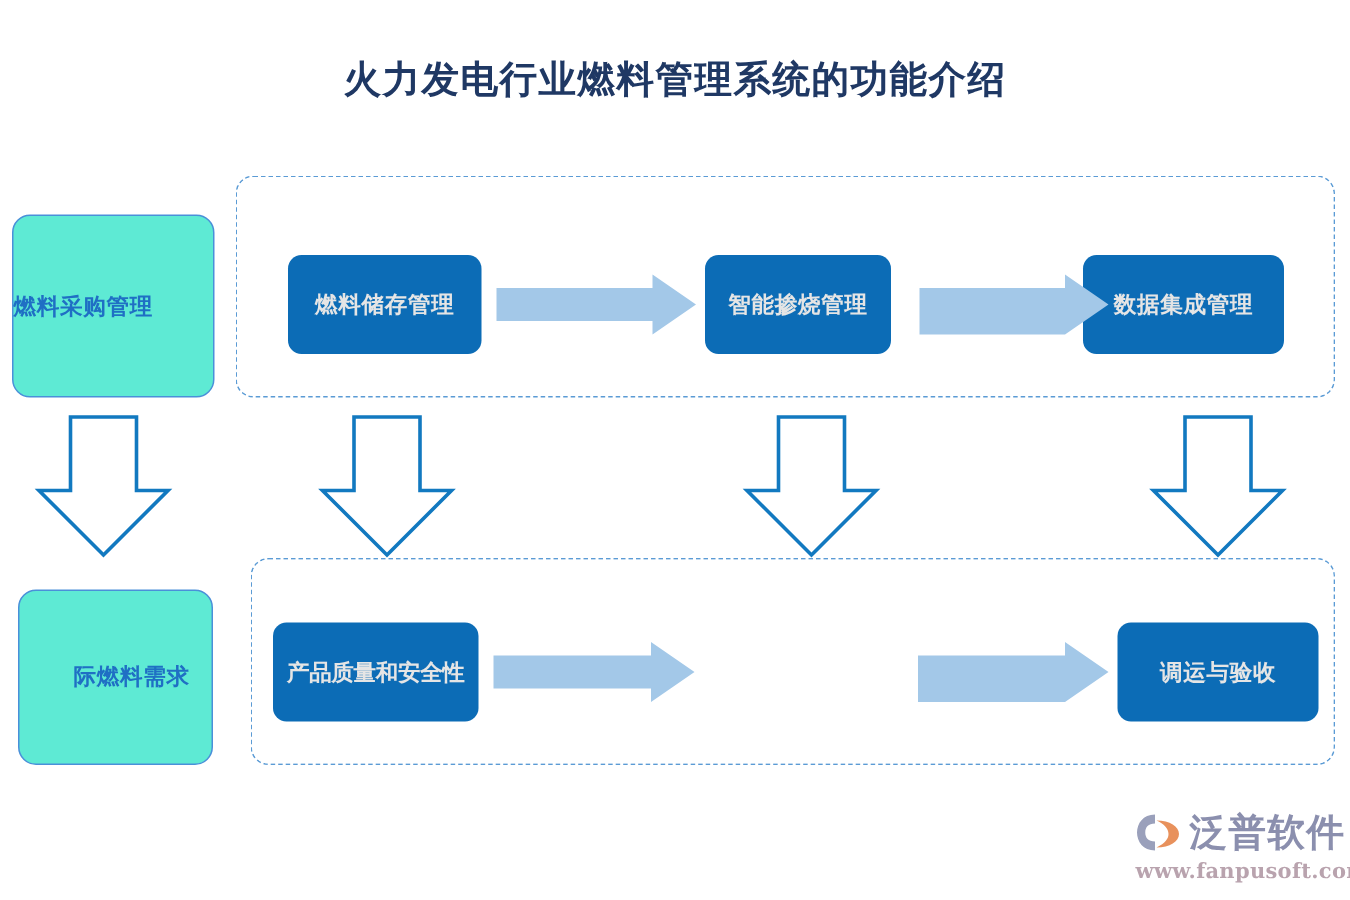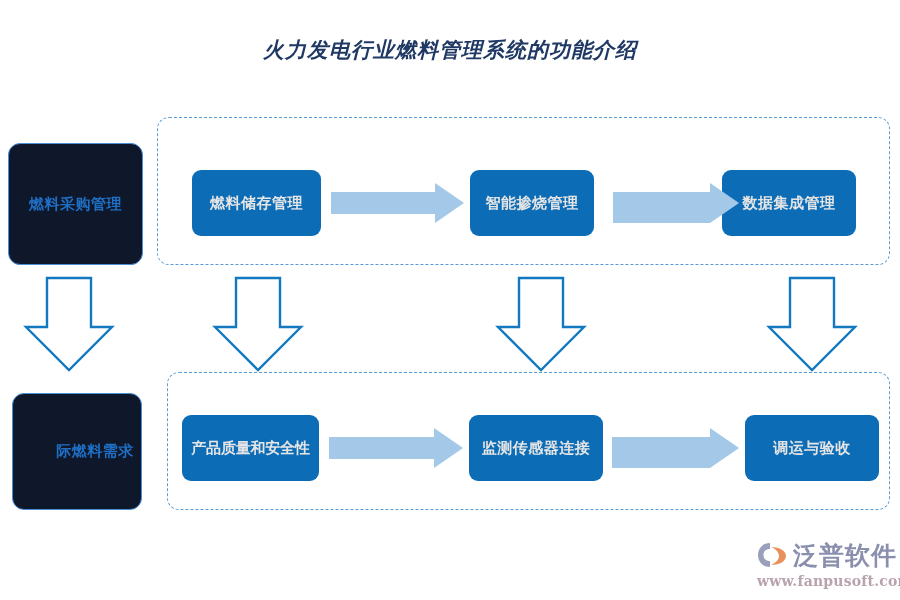--- a/index.html
+++ b/index.html
@@ -19,49 +19,47 @@
     height: 600px;
   }
 
   
   .page-title {
     position: absolute;
     left: 0;
     top: 36px;
     width: 900px;
     text-align: center;
-    font-size: 21px;
+    font-size: 25px;
     font-weight: bold;
     color: #1f3864;
     letter-spacing: 1px;
     font-family: "DejaVu Serif", "Liberation Serif", serif;
-    font-style: italic;
   }
 
   
   .dashed-group {
     position: absolute;
     border: 1.6px dashed #5b9bd5;
     border-radius: 12px;
     box-sizing: border-box;
     background: transparent;
   }
   #group-top    { left: 157px; top: 117px; width: 733px; height: 148px; }
   #group-bottom { left: 167px; top: 372px; width: 723px; height: 138px; }
 
   
   .side-box {
     position: absolute;
     box-sizing: border-box;
     border: 1.8px solid #4a90d9;
     border-radius: 12px;
-    background: #0f172a;
+    background: #5eead4;
     display: flex;
     align-items: center;
-    justify-content: center;
     color: #1f6fc4;
     font-size: 15px;
     font-weight: bold;
     letter-spacing: 0.5px;
   }
   #side-box-0 { left: 8px;  top: 143px; width: 135px; height: 122px; }
   #side-box-1 { left: 12px; top: 393px; width: 130px; height: 117px; padding-left: 36px; }
 
   
   .proc-box {
@@ -153,23 +151,20 @@
     <span class="proc-label">智能掺烧管理</span>
 
   </div>
   <div class="proc-box" id="proc-top-2">
     <span class="proc-label">数据集成管理</span>
   </div>
 
   <div class="proc-box tight" id="proc-bot-0">
     <span class="proc-label">产品质量和安全性</span>
   </div>
-  <div class="proc-box" id="proc-bot-1">
-    <span class="proc-label">监测传感器连接</span>
-  </div>
   <div class="proc-box" id="proc-bot-2">
     <span class="proc-label">调运与验收</span>
   </div>
 
   <svg id="arrow-layer" viewBox="0 0 900 600">
 
     <polygon fill="#a3c8e8" points="331,192 435,192 435,183 464,203 435,223 435,214 331,214"></polygon>
     <polygon fill="#a3c8e8" points="613,192 710,192 710,183 739,203 710,223 613,223 613,214"></polygon>
 
     <polygon fill="#a3c8e8" points="329,437 434,437 434,428 463,448 434,468 434,459 329,459"></polygon>

